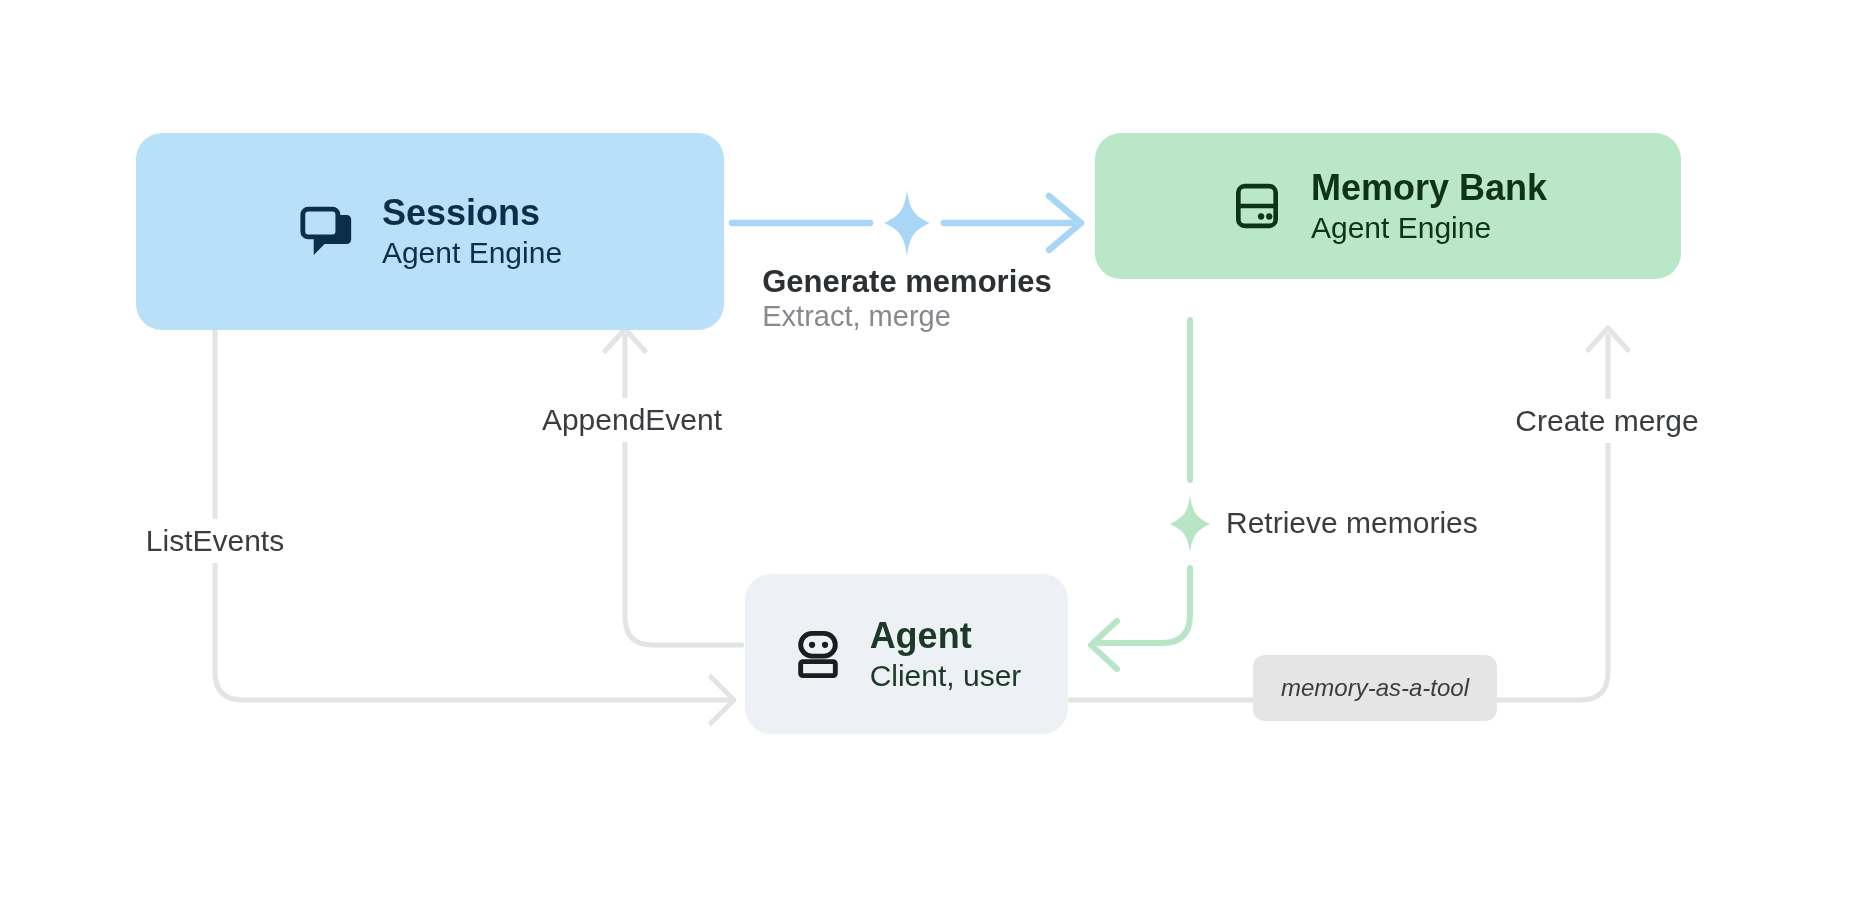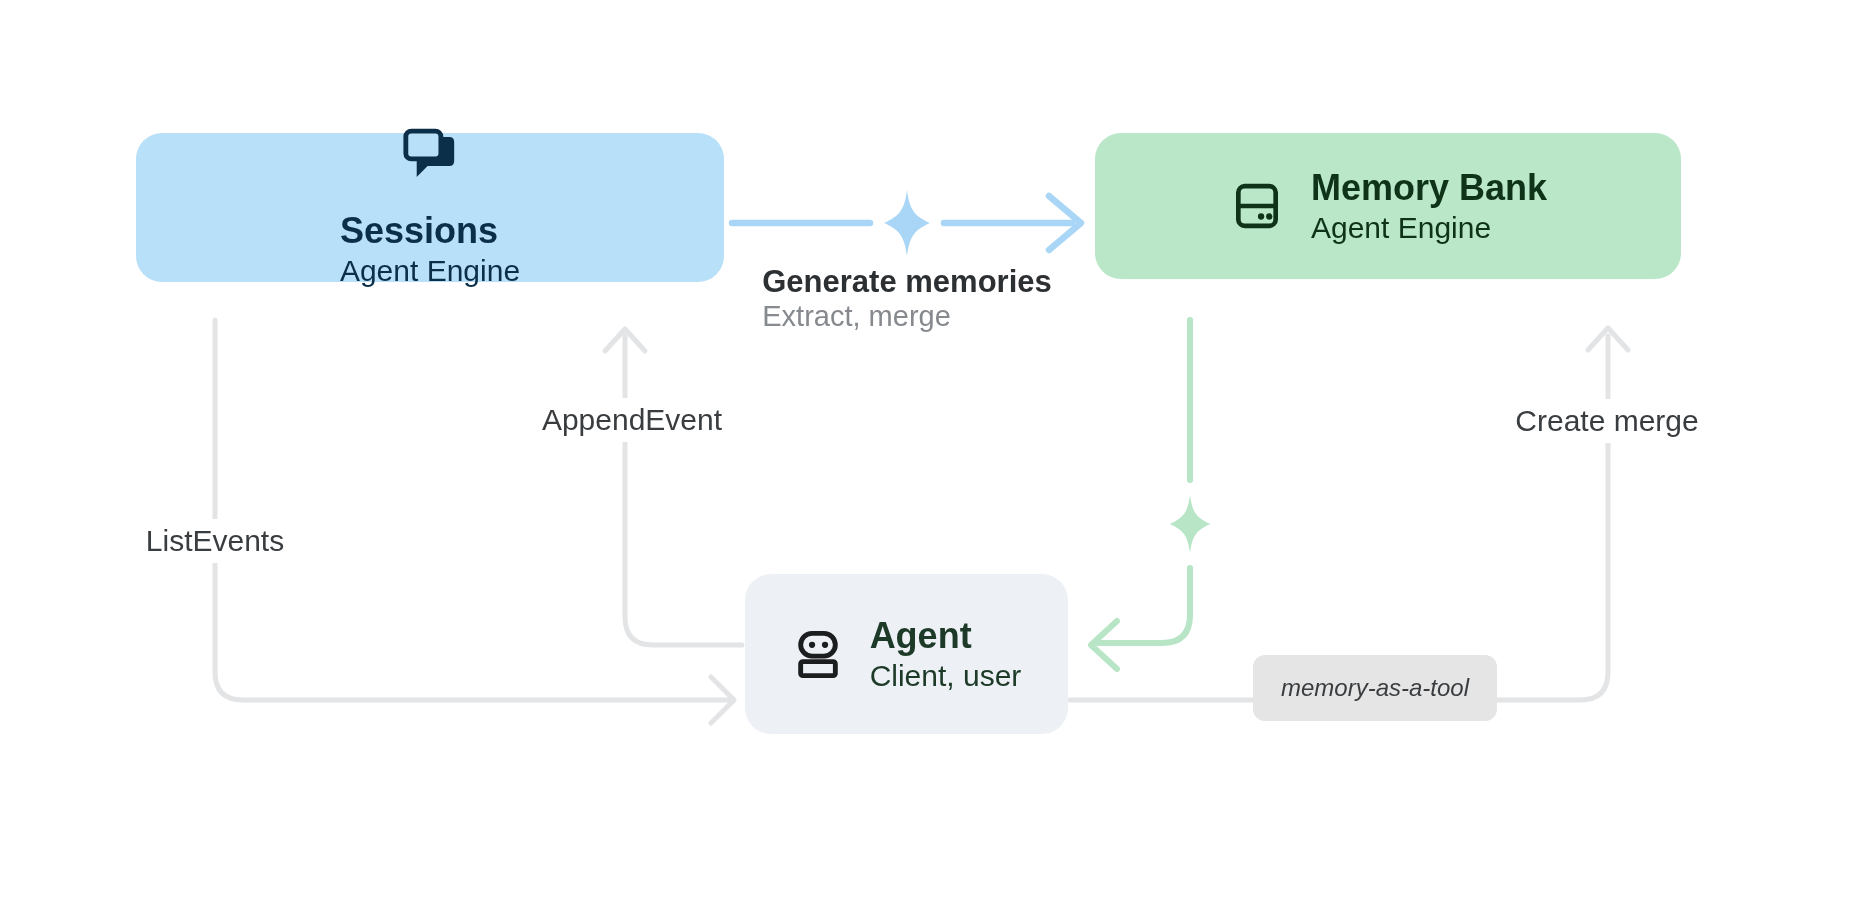--- a/index.html
+++ b/index.html
@@ -20,21 +20,21 @@
   .wire-green{stroke:var(--green_line);stroke-width:6;fill:none;stroke-linecap:round;stroke-linejoin:round;}
   .spark-blue{fill:var(--blue_line);}
   .spark-green{fill:var(--green_line);}
 
   .node{position:absolute;z-index:2;border-radius:26px;display:flex;align-items:center;justify-content:center;gap:26px;}
   .node .nicon{flex:0 0 auto;display:block;}
   .node .ntext{display:flex;flex-direction:column;line-height:1.22;}
   .node .ntitle{font-size:36px;font-weight:700;}
   .node .nsub{font-size:30px;font-weight:400;}
 
-  #node-sessions{left:136px;top:133px;width:588px;height:149px;background:var(--blue_box);color:var(--blue_ink);flex-direction:column;}
+  #node-sessions{left:136px;top:133px;width:588px;height:197px;background:var(--blue_box);color:var(--blue_ink);}
   #node-memory{left:1095px;top:133px;width:586px;height:146px;background:var(--green_box);color:var(--green_ink);}
   #node-agent{left:745px;top:574px;width:323px;height:160px;background:var(--gray_box);color:var(--agent_title_ink);}
 
   .edge-label{position:absolute;z-index:3;color:var(--label_ink);font-size:30px;white-space:nowrap;}
   .knockout{background:var(--page_bg);padding:5px 12px;}
   #label-generate{left:907px;top:264px;transform:translateX(-50%);text-align:left;}
   #label-generate .main{font-weight:700;color:#2d3033;font-size:31px;}
   #label-generate .sub{font-weight:400;color:var(--sublabel_ink);font-size:29px;}
   #label-append{left:632px;top:420px;transform:translate(-50%,-50%);}
   #label-list{left:215px;top:541px;transform:translate(-50%,-50%);}
@@ -111,16 +111,17 @@
     <div class="main">Generate memories</div>
     <div class="sub">Extract, merge</div>
   </div>
 
   <div class="edge-label knockout" id="label-append">AppendEvent</div>
 
   <div class="edge-label knockout" id="label-list">ListEvents</div>
 
   <div class="edge-label knockout" id="label-create">Create merge</div>
 
+  <div class="edge-label" id="label-retrieve">Retrieve memories</div>
 
   <div id="badge-tool">memory-as-a-tool</div>
 
 </div>
 
 </body></html>

